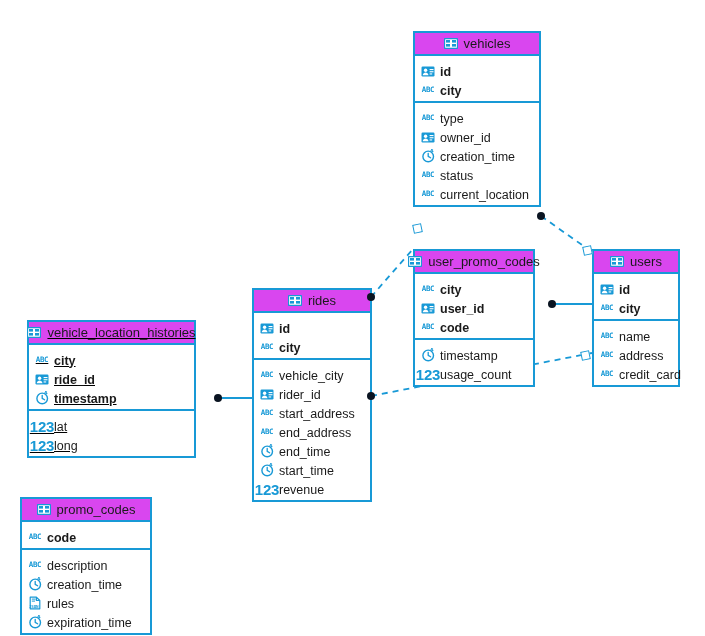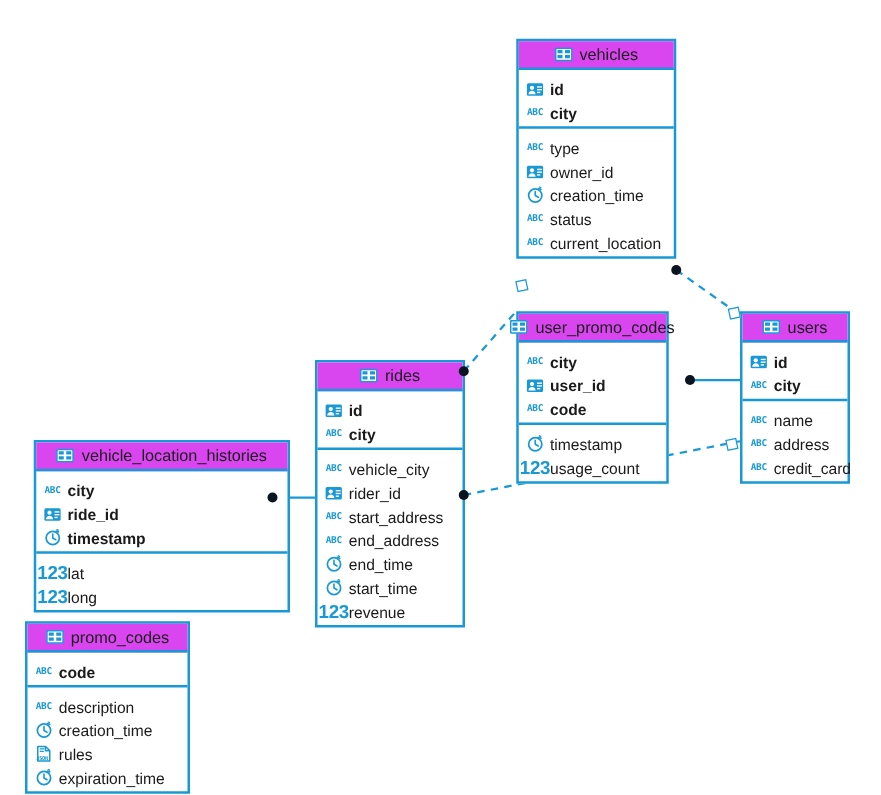--- a/index.html
+++ b/index.html
@@ -411,21 +411,21 @@
             <span class="field-name">start_time</span>
           </div>
           <div class="field">
             <span class="icon">
               <span class="icon-123">123</span>
             </span>
             <span class="field-name">revenue</span>
           </div>
         </div>
       </div>
-      <div class="entity" style="left: 27px; top: 352px; width: 205px;">
+      <div class="entity" style="left: 27px; top: 320px; width: 169px; text-decoration: underline;">
         <div class="ent-header">
           <span class="icon">
             <svg width="14" height="11" viewBox="0 0 14 11">
               <rect x="0.5" y="0.5" width="13" height="10" rx="1" fill="#ffffff" stroke="#1899d6" stroke-width="1.3"></rect>
               <rect x="2" y="2" width="4" height="2.6" fill="#1899d6"></rect>
               <rect x="8" y="2" width="4" height="2.6" fill="#1899d6"></rect>
               <rect x="2" y="6" width="4" height="2.6" fill="#1899d6"></rect>
               <rect x="8" y="6" width="4" height="2.6" fill="#1899d6"></rect>
             </svg>
           </span>

